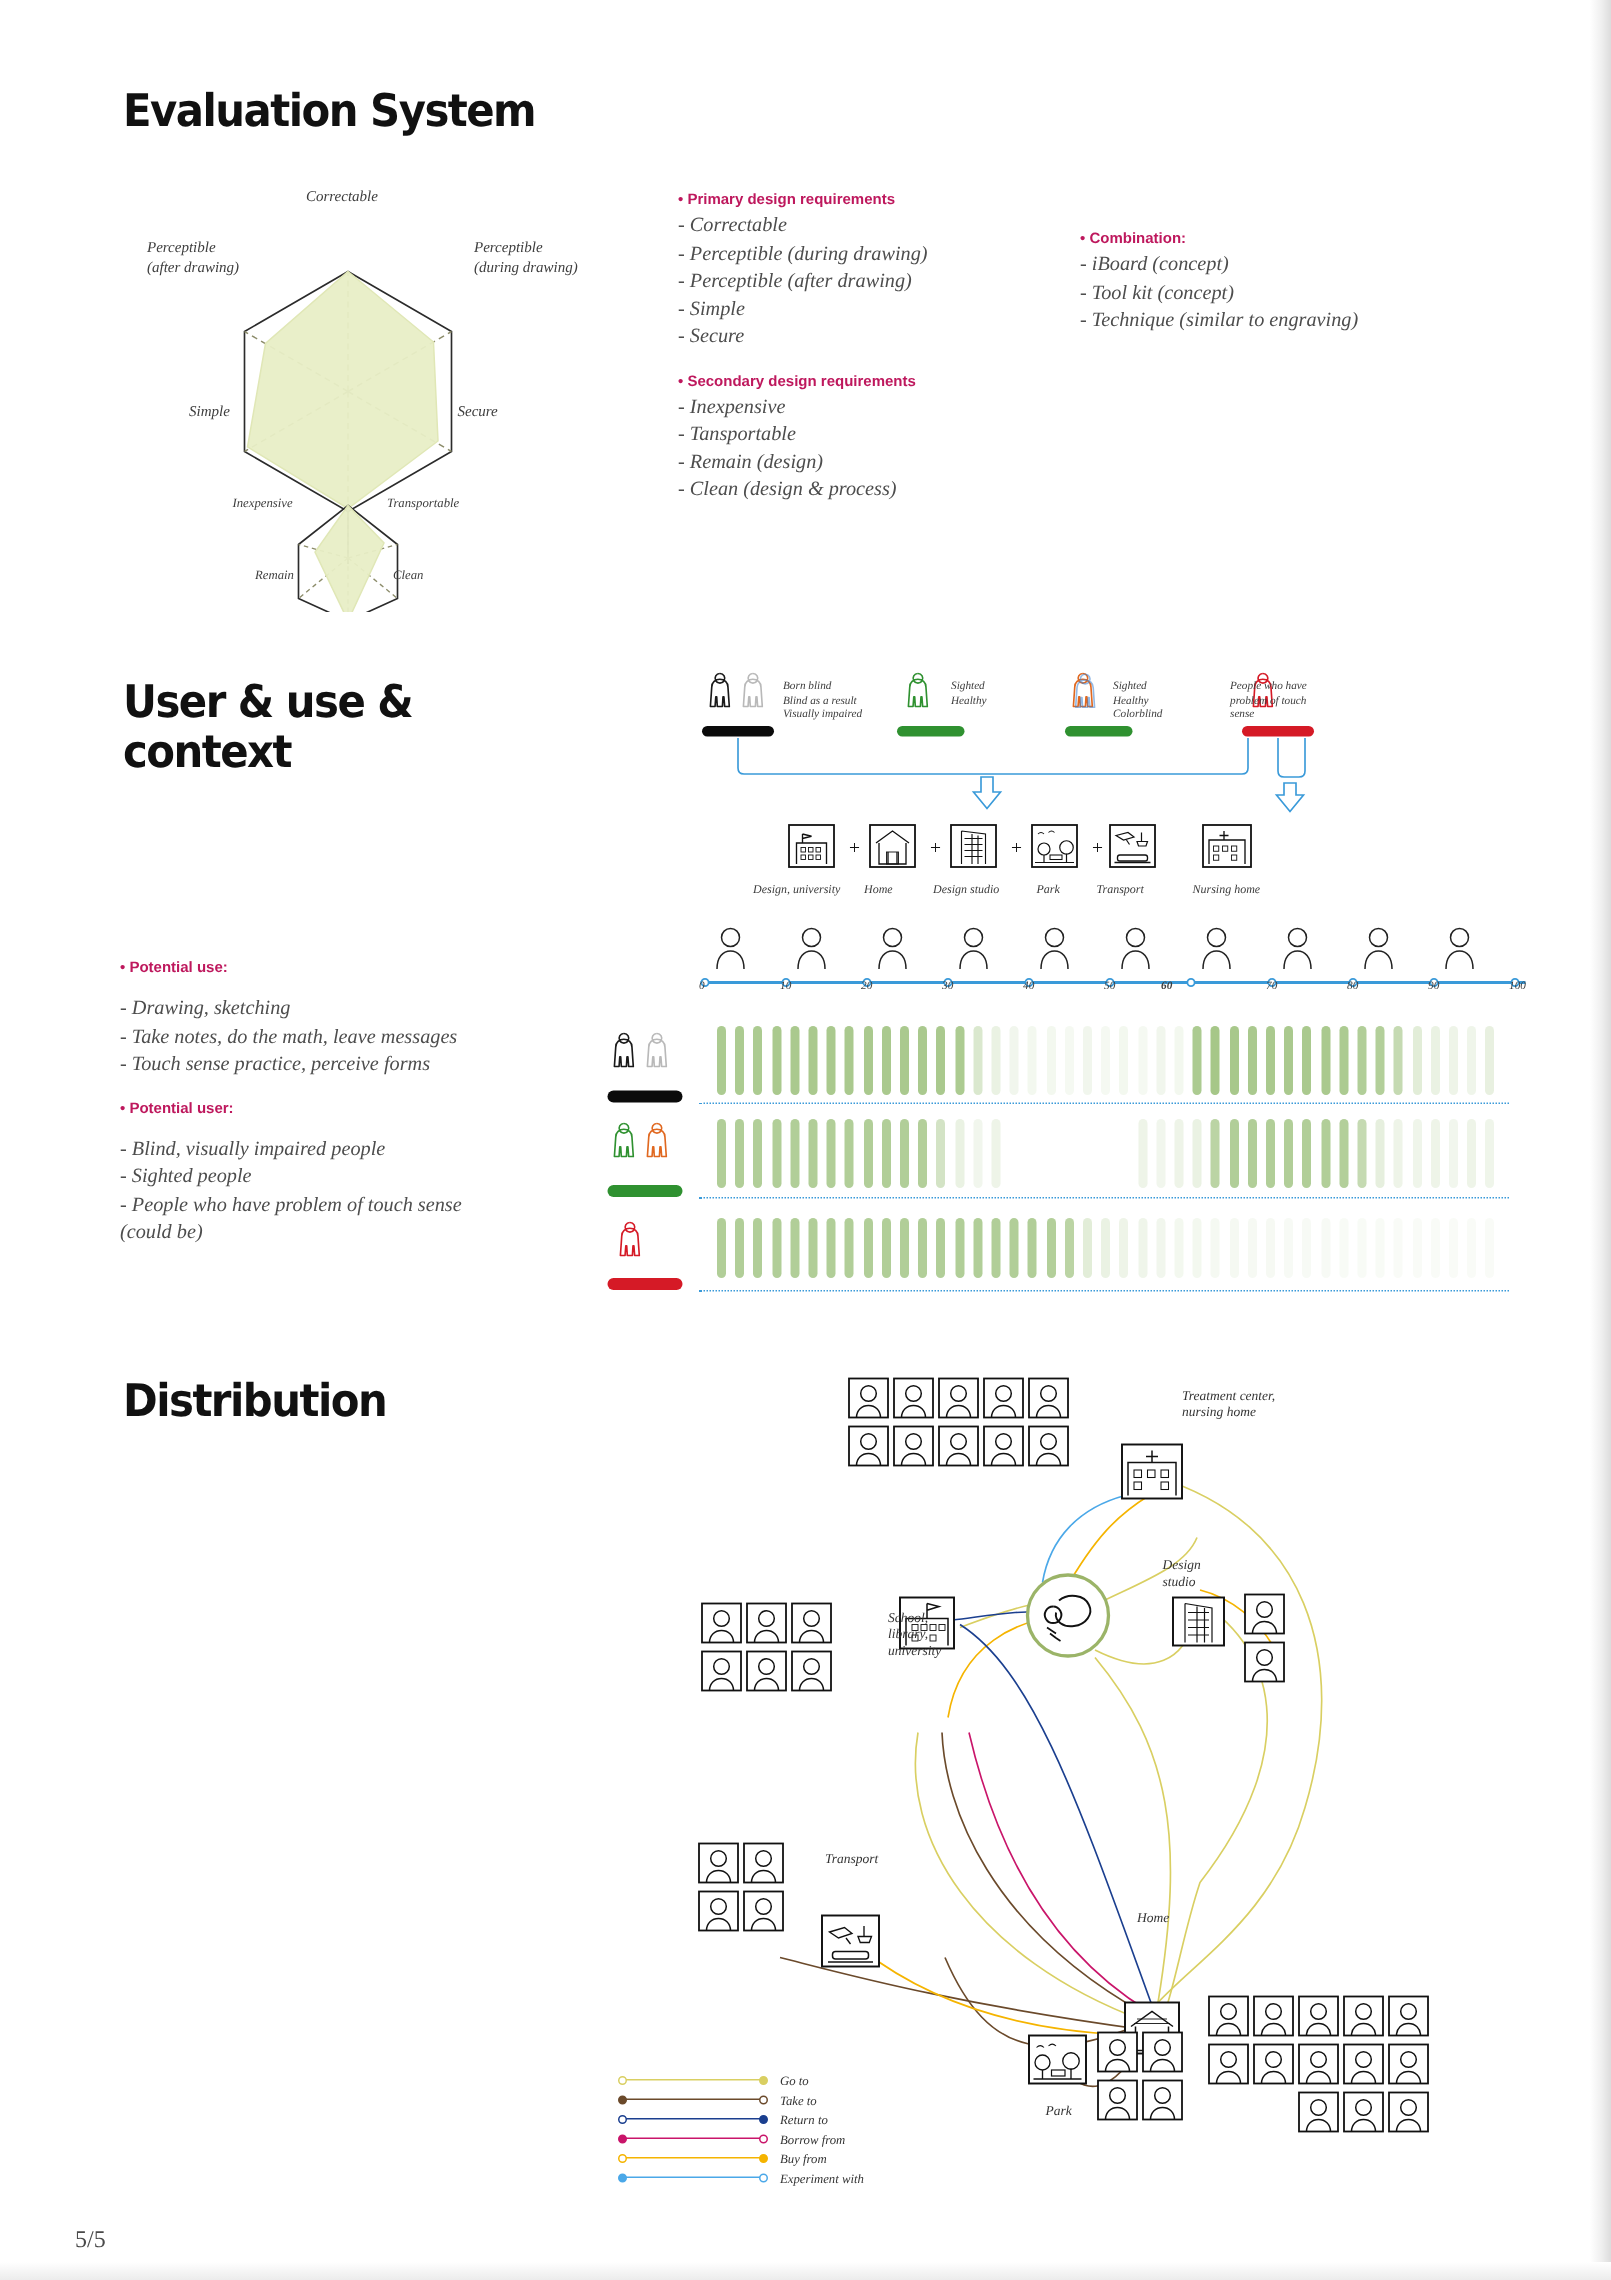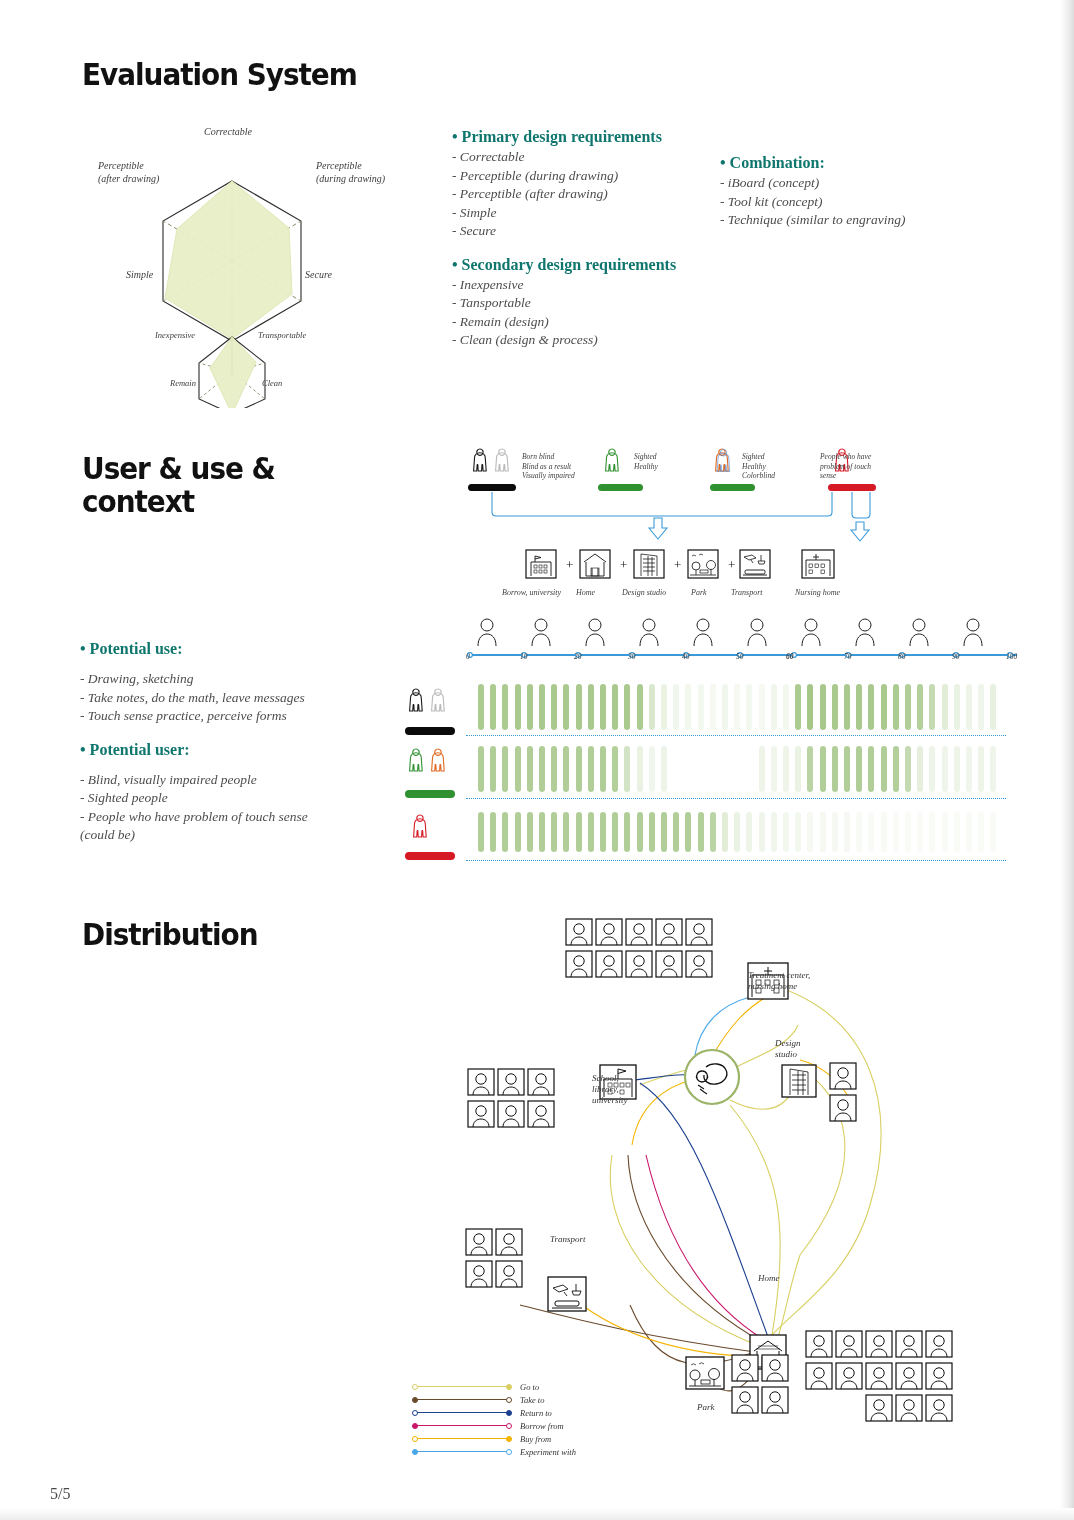--- a/index.html
+++ b/index.html
@@ -15,22 +15,22 @@
   .page-edge-b{position:absolute;left:0;bottom:0;width:1074px;height:12px;
     background:linear-gradient(to bottom,#ffffff,#ececec);}
 
   .h1{
     position:absolute;font-family:"DejaVu Sans",sans-serif;font-weight:bold;
     font-size:30px;letter-spacing:-1.1px;color:#111;line-height:33px;
     transform:scaleX(.93);transform-origin:left top;white-space:pre-line;
   }
 
   .txtblock{position:absolute;}
-  .txtblock .hd{font-family:Liberation Serif, serif;font-weight:bold;
-    font-size:16px;color:#0f766e;margin:0 0 2px 0;white-space:nowrap;}
+  .txtblock .hd{font-family:Liberation Sans, sans-serif;font-weight:bold;
+    font-size:10px;color:#be185d;margin:0 0 2px 0;white-space:nowrap;}
   .txtblock .it{font-family:"Liberation Serif",serif;font-style:italic;
     font-size:13.5px;color:#4d4d4d;line-height:18.5px;white-space:nowrap;}
   .txtblock .para{font-family:"Liberation Serif",serif;font-weight:bold;
     font-size:13.5px;color:#3c3c3c;line-height:18.5px;}
   .gap{height:15px;}
 
   .lbl{position:absolute;font-family:"Liberation Serif",serif;font-style:italic;
     color:#3d3d3d;white-space:pre-line;}
 
   .pagenum{position:absolute;left:50px;top:1485px;font-family:Liberation Serif, serif;
@@ -232,21 +232,21 @@
         <rect x="302" y="2" width="32" height="28" fill="#fff" stroke="#111" stroke-width="1.2"></rect>
       <path d="M306,28 L306,12 L330,12 L330,28 M316,6 v6 M313,9 h6" stroke="#111" stroke-width=".9" fill="none"></path>
       <rect x="309" y="16" width="3.5" height="3.5" stroke="#111" stroke-width=".6" fill="none"></rect>
       <rect x="315" y="16" width="3.5" height="3.5" stroke="#111" stroke-width=".6" fill="none"></rect>
       <rect x="321" y="16" width="3.5" height="3.5" stroke="#111" stroke-width=".6" fill="none"></rect>
       <rect x="309" y="22" width="3.5" height="3.5" stroke="#111" stroke-width=".6" fill="none"></rect>
       <rect x="321" y="22" width="3.5" height="3.5" stroke="#111" stroke-width=".6" fill="none"></rect>
     </g>
   </svg>
 
-  <div class="lbl" style="left:502px;top:588px;font-size:8px;">Borrow, university</div>
+  <div class="lbl" style="left:502px;top:588px;font-size:8px;">Design, university</div>
   <div class="lbl" style="left:576px;top:588px;font-size:8px;">Home</div>
   <div class="lbl" style="left:622px;top:588px;font-size:8px;">Design studio</div>
   <div class="lbl" style="left:691px;top:588px;font-size:8px;">Park</div>
   <div class="lbl" style="left:731px;top:588px;font-size:8px;">Transport</div>
   <div class="lbl" style="left:795px;top:588px;font-size:8px;">Nursing home</div>
 
   <svg class="diag" style="left:462px;top:618px;" width="560" height="48">
     <line x1="5" y1="37" x2="555" y2="37" stroke="#3a9ad9" stroke-width="2"></line>
     <g id="tickdots">
         <circle cx="8" cy="37" r="2.4" fill="#fff" stroke="#3a9ad9" stroke-width="1.2"></circle>
@@ -324,21 +324,21 @@
         </svg>
       </div>
     </div>
   <div id="timeline-ticks" class="diag" style="left:462px;top:652px;width:560px;height:16px;">
       <div class="lbl" style="position: absolute; left: 4px; top: 0px; font-size: 7.5px;">0</div>
       <div class="lbl" style="position: absolute; left: 58px; top: 0px; font-size: 7.5px;">10</div>
       <div class="lbl" style="position: absolute; left: 112px; top: 0px; font-size: 7.5px;">20</div>
       <div class="lbl" style="position: absolute; left: 166px; top: 0px; font-size: 7.5px;">30</div>
       <div class="lbl" style="position: absolute; left: 220px; top: 0px; font-size: 7.5px;">40</div>
       <div class="lbl" style="position: absolute; left: 274px; top: 0px; font-size: 7.5px;">50</div>
-      <div class="lbl" style="position: absolute; left: 324px; top: 0px; font-size: 7.5px; font-weight: bold;">60</div>
+      <div class="lbl" style="position: absolute; left: 312px; top: 0px; font-size: 7.5px; font-weight: bold;">60</div>
       <div class="lbl" style="position: absolute; left: 382px; top: 0px; font-size: 7.5px;">70</div>
       <div class="lbl" style="position: absolute; left: 436px; top: 0px; font-size: 7.5px;">80</div>
       <div class="lbl" style="position: absolute; left: 490px; top: 0px; font-size: 7.5px;">90</div>
       <div class="lbl" style="position: absolute; left: 544px; top: 0px; font-size: 7.5px;">100</div>
     </div>
 
   <div id="usage-rows">
       <div class="barrow" style="left: 478px; top: 684px; width: 530px; height: 46px;">
         <div class="bar" style="left: 0px; top: 0px; height: 46px; opacity: 0.85;"></div>
         <div class="bar" style="left: 12.2px; top: 0px; height: 46px; opacity: 0.85;"></div>
@@ -626,21 +626,21 @@
         <use href="#avatar" x="96" y="356"></use>
       </g>
     <g id="cluster-park">
         <use href="#avatar" x="332" y="450"></use>
         <use href="#avatar" x="362" y="450"></use>
         <use href="#avatar" x="332" y="482"></use>
         <use href="#avatar" x="362" y="482"></use>
       </g>
   </svg>
 
-  <div class="node-lbl" style="left:748px;top:925px;margin-top:45px;">Treatment center,
+  <div class="node-lbl" style="left:788px;top:925px;">Treatment center,
 nursing home</div>
   <div class="node-lbl" style="left:775px;top:1038px;">Design
 studio</div>
   <div class="node-lbl" style="left:592px;top:1073px;">School,
 library,
 university</div>
   <div class="node-lbl" style="left:758px;top:1273px;">Home</div>
   <div class="node-lbl" style="left:550px;top:1234px;">Transport</div>
   <div class="node-lbl" style="left:697px;top:1402px;">Park</div>
 

